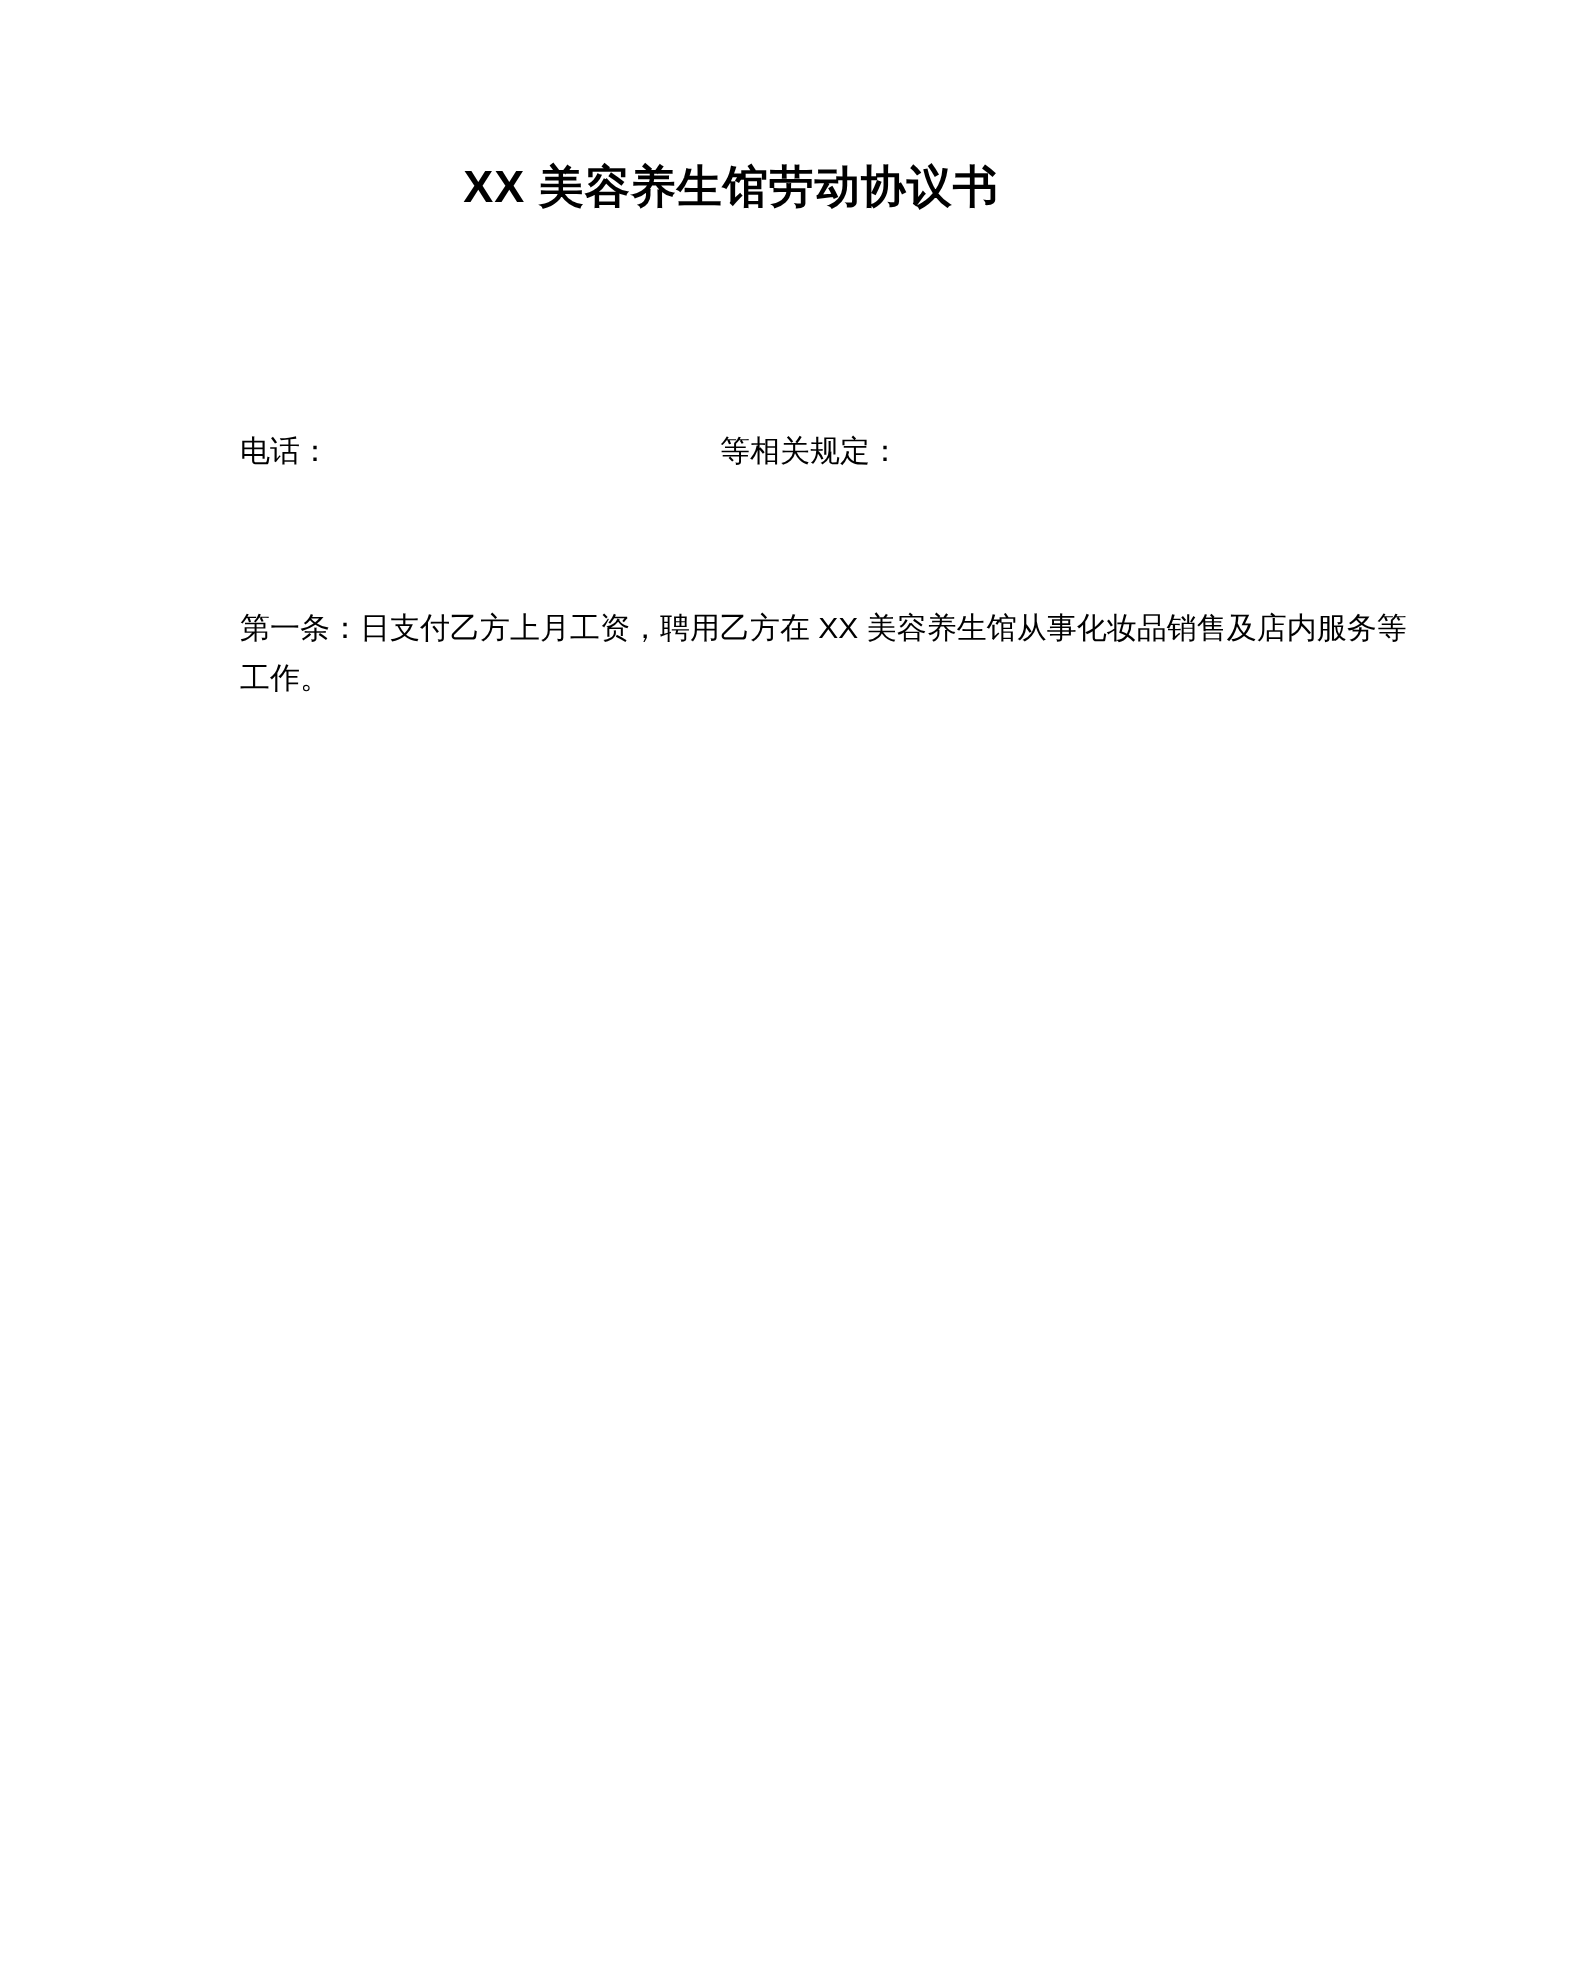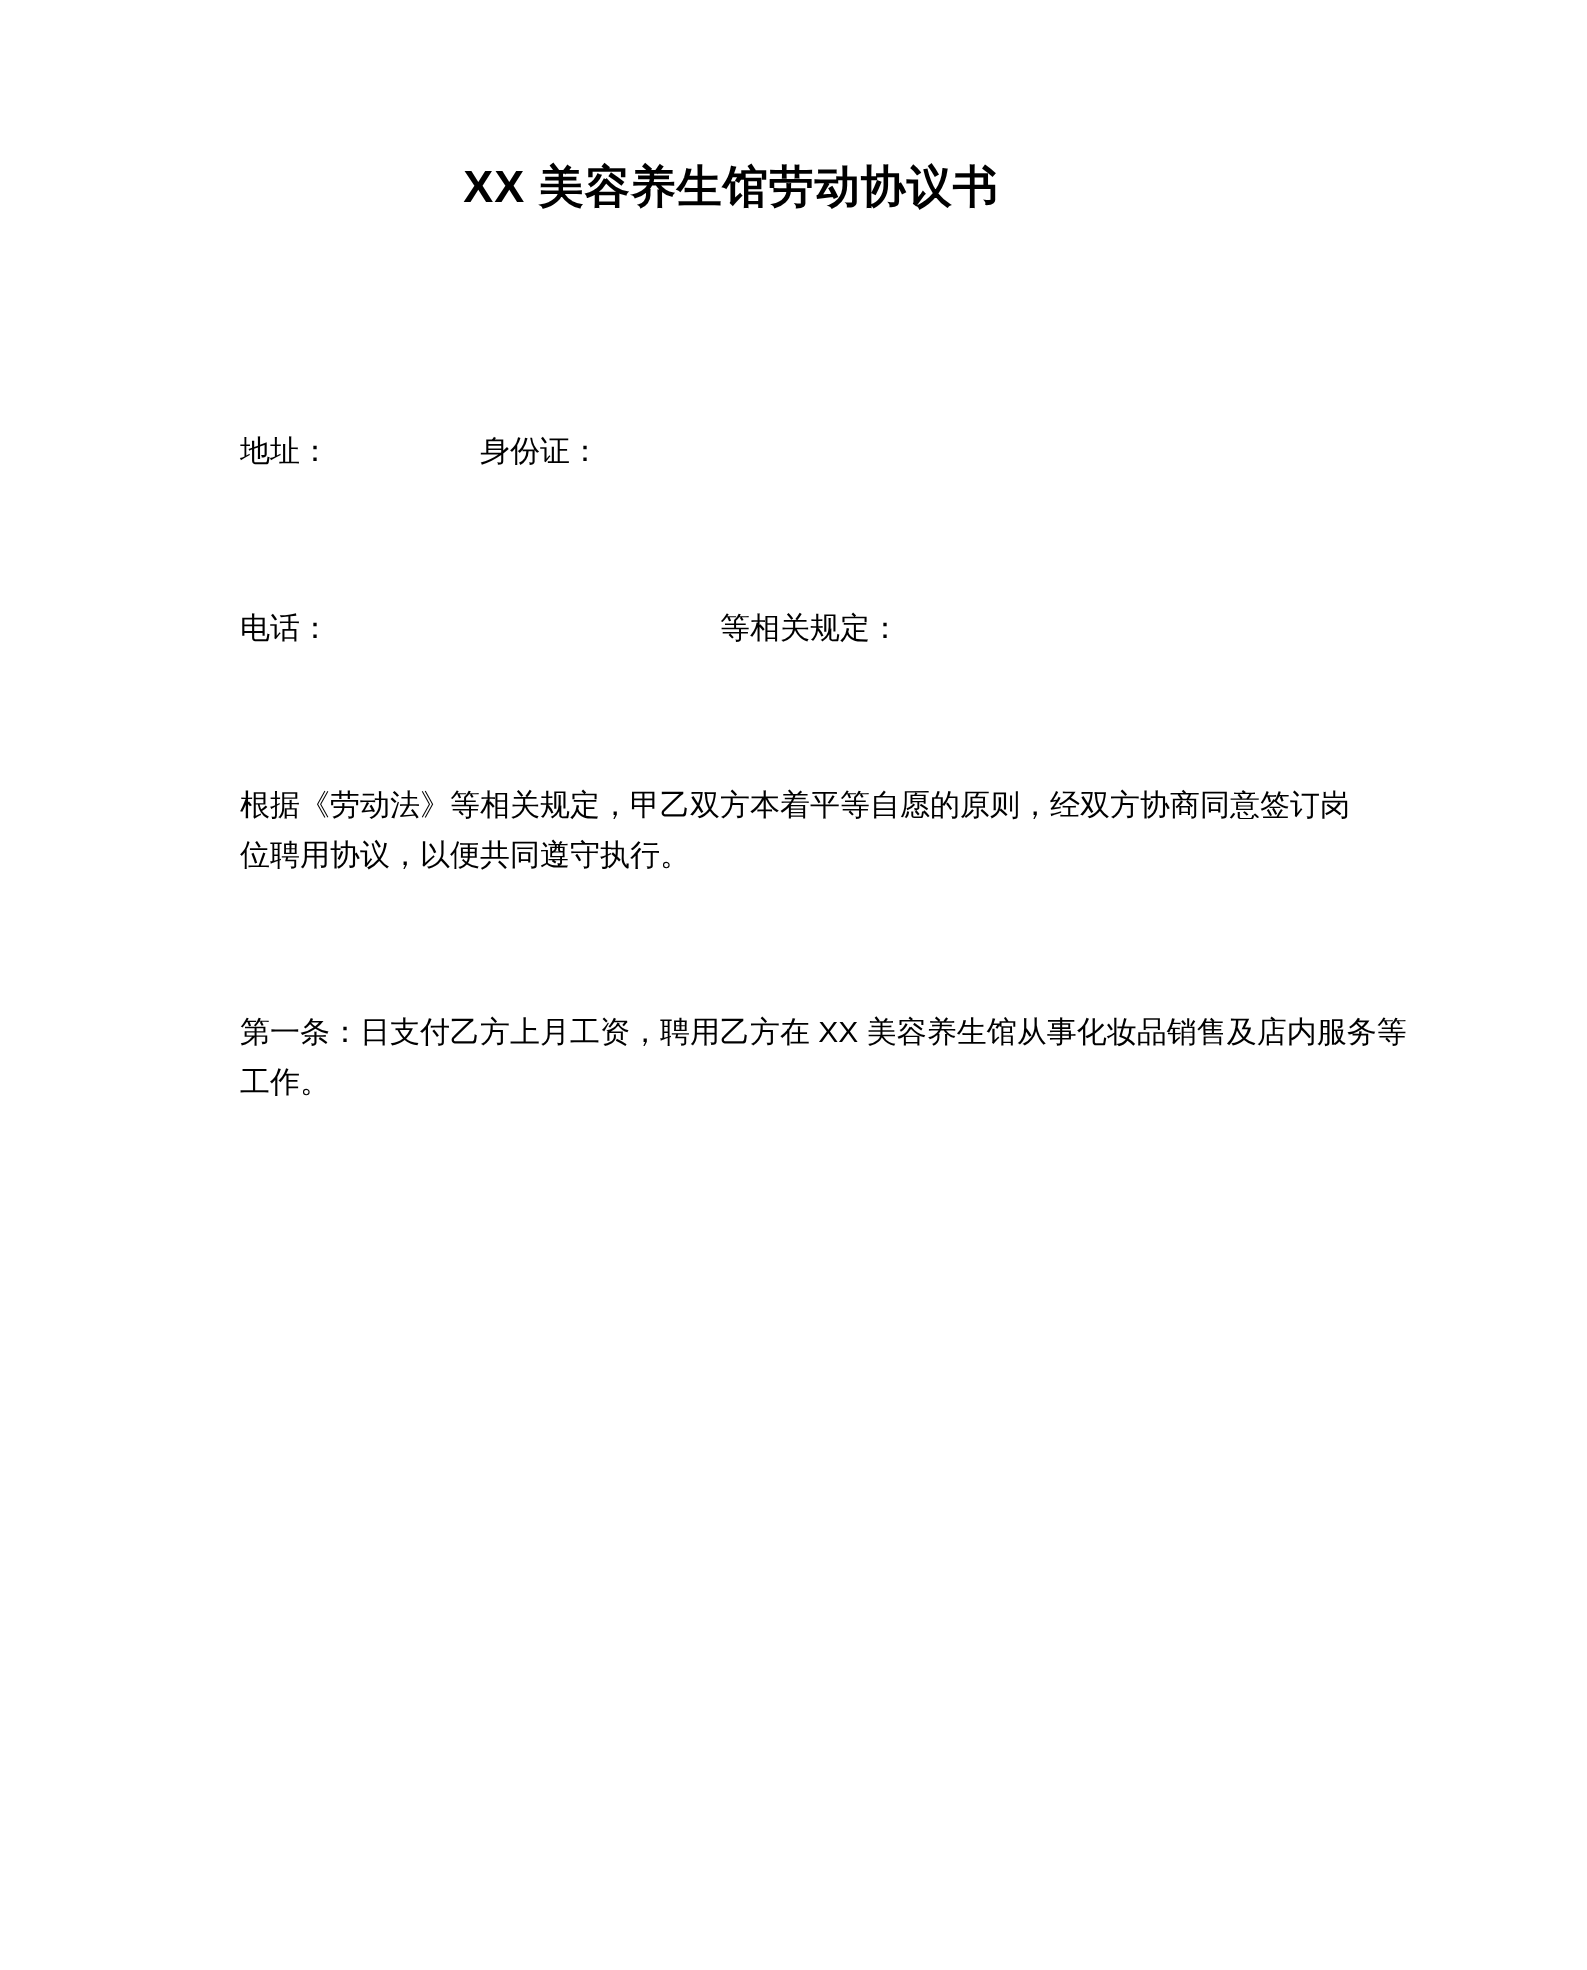--- a/index.html
+++ b/index.html
@@ -34,24 +34,21 @@
     white-space: pre; 
   }
   .content p { margin: 0 0 27px 0; }
 </style>
 </head>
 <body>
 
 <div class="page">
   <h1 class="doc-title">XX 美容养生馆劳动协议书</h1>
   <div class="content">
-    <p>地址：　　　　　身份证：</p>
     <p>电话：　　　　　　　　　　　　　等相关规定：</p>
-    <p>根据《劳动法》等相关规定，甲乙双方本着平等自愿的原则，经双方协商同意签订岗
-位聘用协议，以便共同遵守执行。</p>
     <p>第一条：日支付乙方上月工资，聘用乙方在 XX 美容养生馆从事化妆品销售及店内服务等
 工作。</p>
     
     
     
     
     
     
     
     

